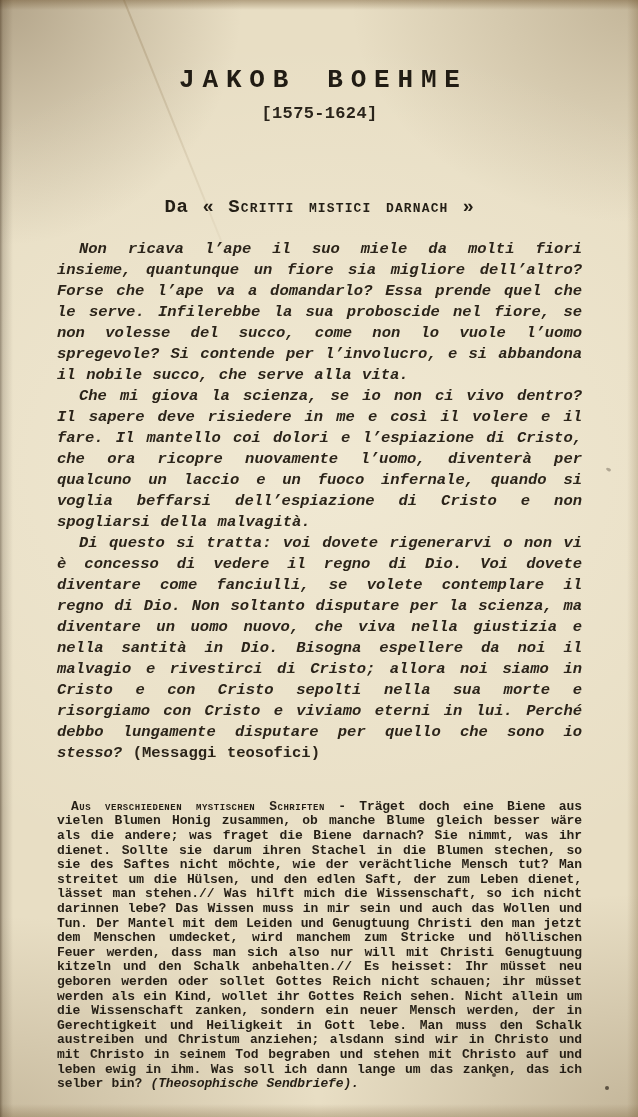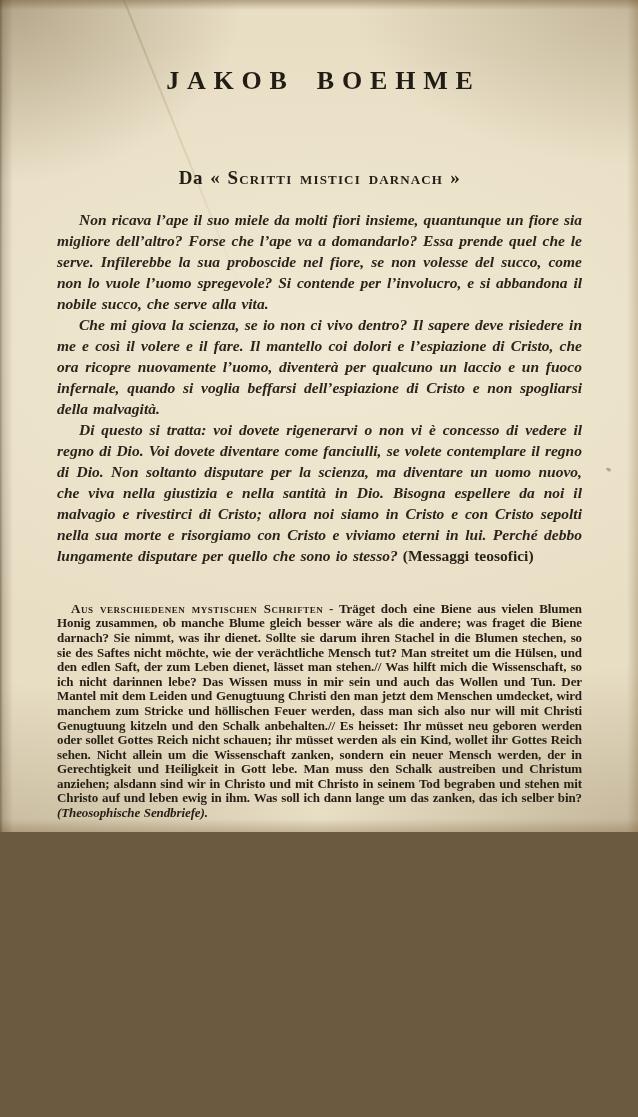--- a/index.html
+++ b/index.html
@@ -3,24 +3,24 @@
 <meta charset="utf-8">
 <style>
   html, body {
     margin: 0;
     padding: 0;
     background: #6b5a40;
   }
   .page {
     position: relative;
     width: 638px;
-    height: 832px;
+    height: 1117px;
     overflow: hidden;
     color: #2a241b;
-    font-family: Liberation Serif, serif;
+    font-family: Liberation Mono, monospace;
     background:
       radial-gradient(120% 55% at 50% 42%, rgba(253,249,234,0.40) 0%, rgba(253,249,234,0) 70%),
       radial-gradient(38% 22% at 0% 0%, rgba(92,70,42,0.38) 0%, rgba(92,70,42,0) 100%),
       radial-gradient(45% 20% at 100% 0%, rgba(110,88,55,0.30) 0%, rgba(110,88,55,0) 100%),
       radial-gradient(50% 20% at 100% 100%, rgba(110,88,55,0.30) 0%, rgba(110,88,55,0) 100%),
       radial-gradient(50% 18% at 0% 100%, rgba(110,88,55,0.26) 0%, rgba(110,88,55,0) 100%),
       linear-gradient(90deg, rgba(58,42,24,0.55) 0px, rgba(58,42,24,0.22) 3px, rgba(58,42,24,0) 13px),
       linear-gradient(180deg, rgba(128,102,64,0.50) 0px, rgba(128,102,64,0) 10px),
       linear-gradient(270deg, rgba(128,102,64,0.32) 0px, rgba(128,102,64,0) 11px),
       linear-gradient(0deg, rgba(128,102,64,0.34) 0px, rgba(128,102,64,0) 13px),
@@ -135,20 +135,21 @@
 <div class="page">
   <div class="crease"></div>
   <span class="speck s1"></span>
   <span class="speck s2"></span>
   <span class="speck s3"></span>
 
   <div class="content">
 
     <div class="title">JAKOB BOEHME</div>
 
+    <div class="dates">[1575-1624]</div>
 
     <div class="section-heading"><span>Da</span> <span>«</span> <span class="caps">Scritti mistici darnach</span> <span>»</span></div>
 
     <div class="italian-body">
       <p class="para"><span>Non ricava l’ape il suo miele da molti fiori insieme, quantunque un fiore sia migliore dell’altro? Forse che l’ape va a domandarlo? Essa prende quel che le serve. Infilerebbe la sua proboscide nel fiore, se non volesse del succo, come non lo vuole l’uomo spregevole? Si contende per l’involucro, e si abbandona il nobile succo, che serve alla vita.</span></p>
       <p class="para"><span>Che mi giova la scienza, se io non ci vivo dentro? Il sapere deve risiedere in me e così il volere e il fare. Il mantello coi dolori e l’espiazione di Cristo, che ora ricopre nuovamente l’uomo, diventerà per qualcuno un laccio e un fuoco infernale, quando si voglia beffarsi dell’espiazione di Cristo e non spogliarsi della malvagità.</span></p>
       <p class="para"><span>Di questo si tratta: voi dovete rigenerarvi o non vi è concesso di vedere il regno di Dio. Voi dovete diventare come fanciulli, se volete contemplare il regno di Dio. Non soltanto disputare per la scienza, ma diventare un uomo nuovo, che viva nella giustizia e nella santità in Dio. Bisogna espellere da noi il malvagio e rivestirci di Cristo; allora noi siamo in Cristo e con Cristo sepolti nella sua morte e risorgiamo con Cristo e viviamo eterni in lui. Perché debbo lungamente disputare per quello che sono io stesso?</span> <span class="upright">(Messaggi teosofici)</span></p>
     </div>
 
     <p class="german-note"><span class="smallcaps">Aus verschiedenen mystischen Schriften</span><span> - </span><span>Träget doch eine Biene aus vielen Blumen Honig zusammen, ob manche Blume gleich besser wäre als die andere; was fraget die Biene darnach? Sie nimmt, was ihr dienet. Sollte sie darum ihren Stachel in die Blumen stechen, so sie des Saftes nicht möchte, wie der verächtliche Mensch tut? Man streitet um die Hülsen, und den edlen Saft, der zum Leben dienet, lässet man stehen.// Was hilft mich die Wissenschaft, so ich nicht darinnen lebe? Das Wissen muss in mir sein und auch das Wollen und Tun. Der Mantel mit dem Leiden und Genugtuung Christi den man jetzt dem Menschen umdecket, wird manchem zum Stricke und höllischen Feuer werden, dass man sich also nur will mit Christi Genugtuung kitzeln und den Schalk anbehalten.// Es heisset: Ihr müsset neu geboren werden oder sollet Gottes Reich nicht schauen; ihr müsset werden als ein Kind, wollet ihr Gottes Reich sehen. Nicht allein um die Wissenschaft zanken, sondern ein neuer Mensch werden, der in Gerechtigkeit und Heiligkeit in Gott lebe. Man muss den Schalk austreiben und Christum anziehen; alsdann sind wir in Christo und mit Christo in seinem Tod begraben und stehen mit Christo auf und leben ewig in ihm. Was soll ich dann lange um das zanken, das ich selber bin?</span> <span class="italic-src">(Theosophische Sendbriefe).</span></p>

